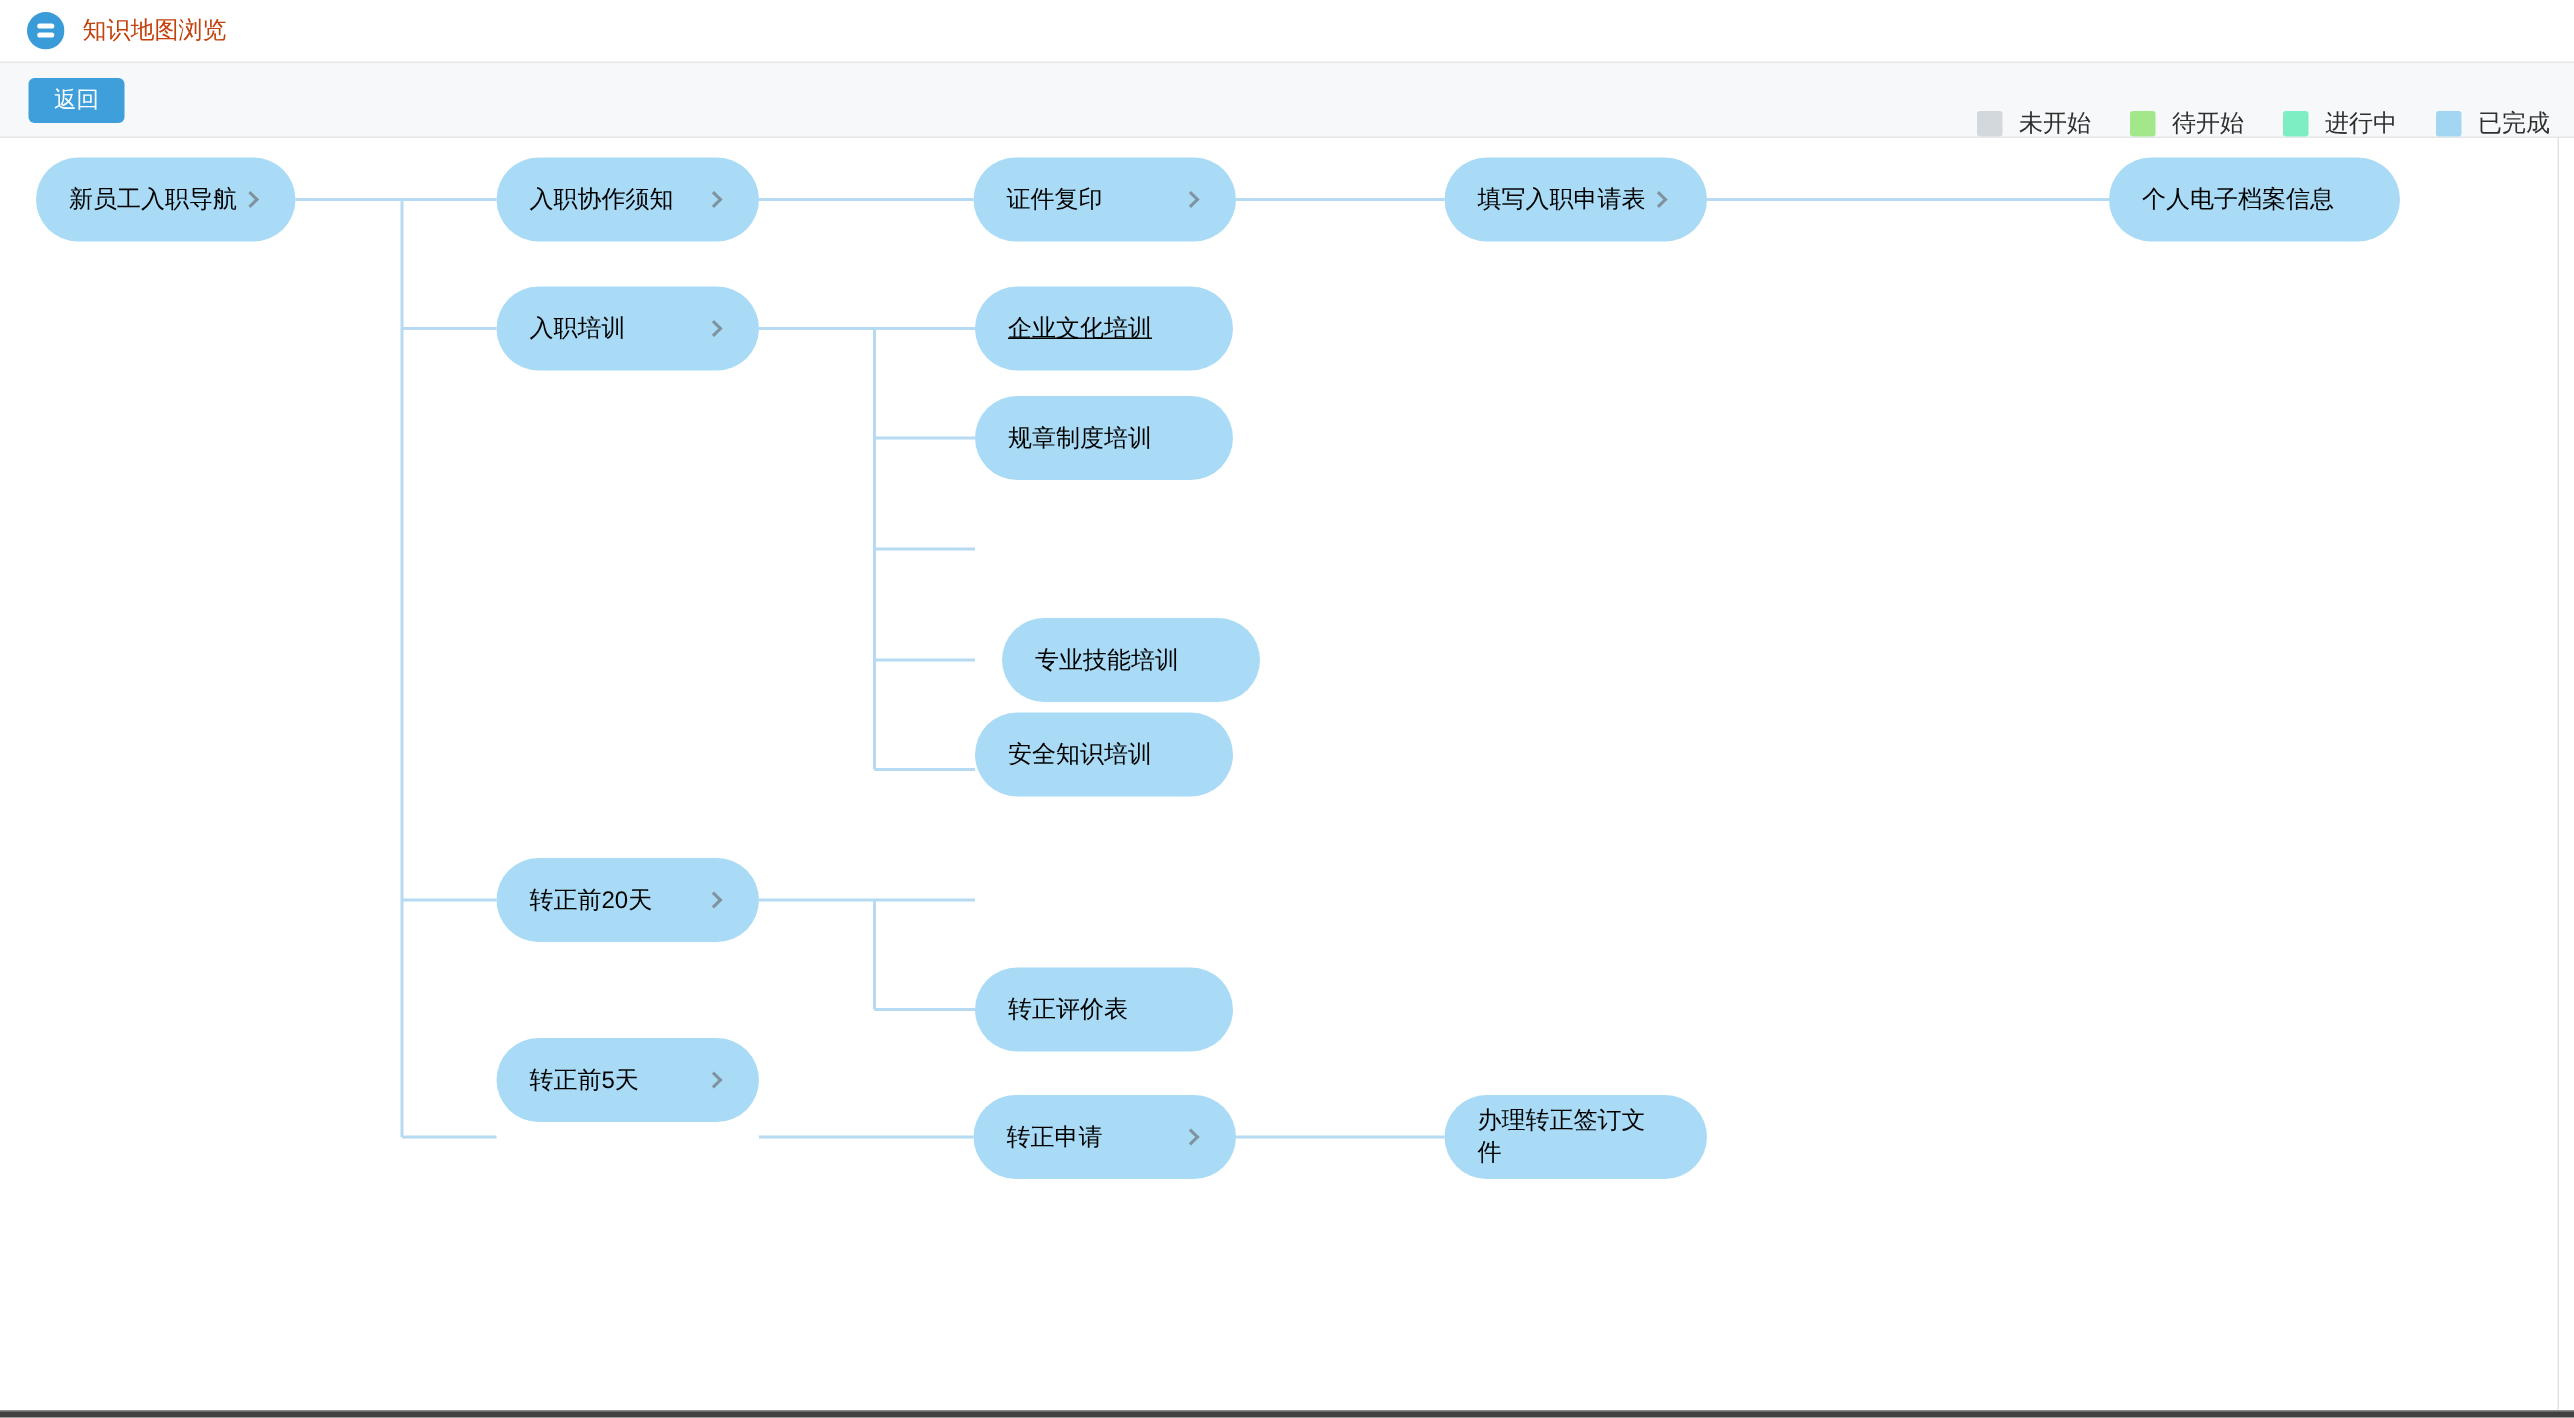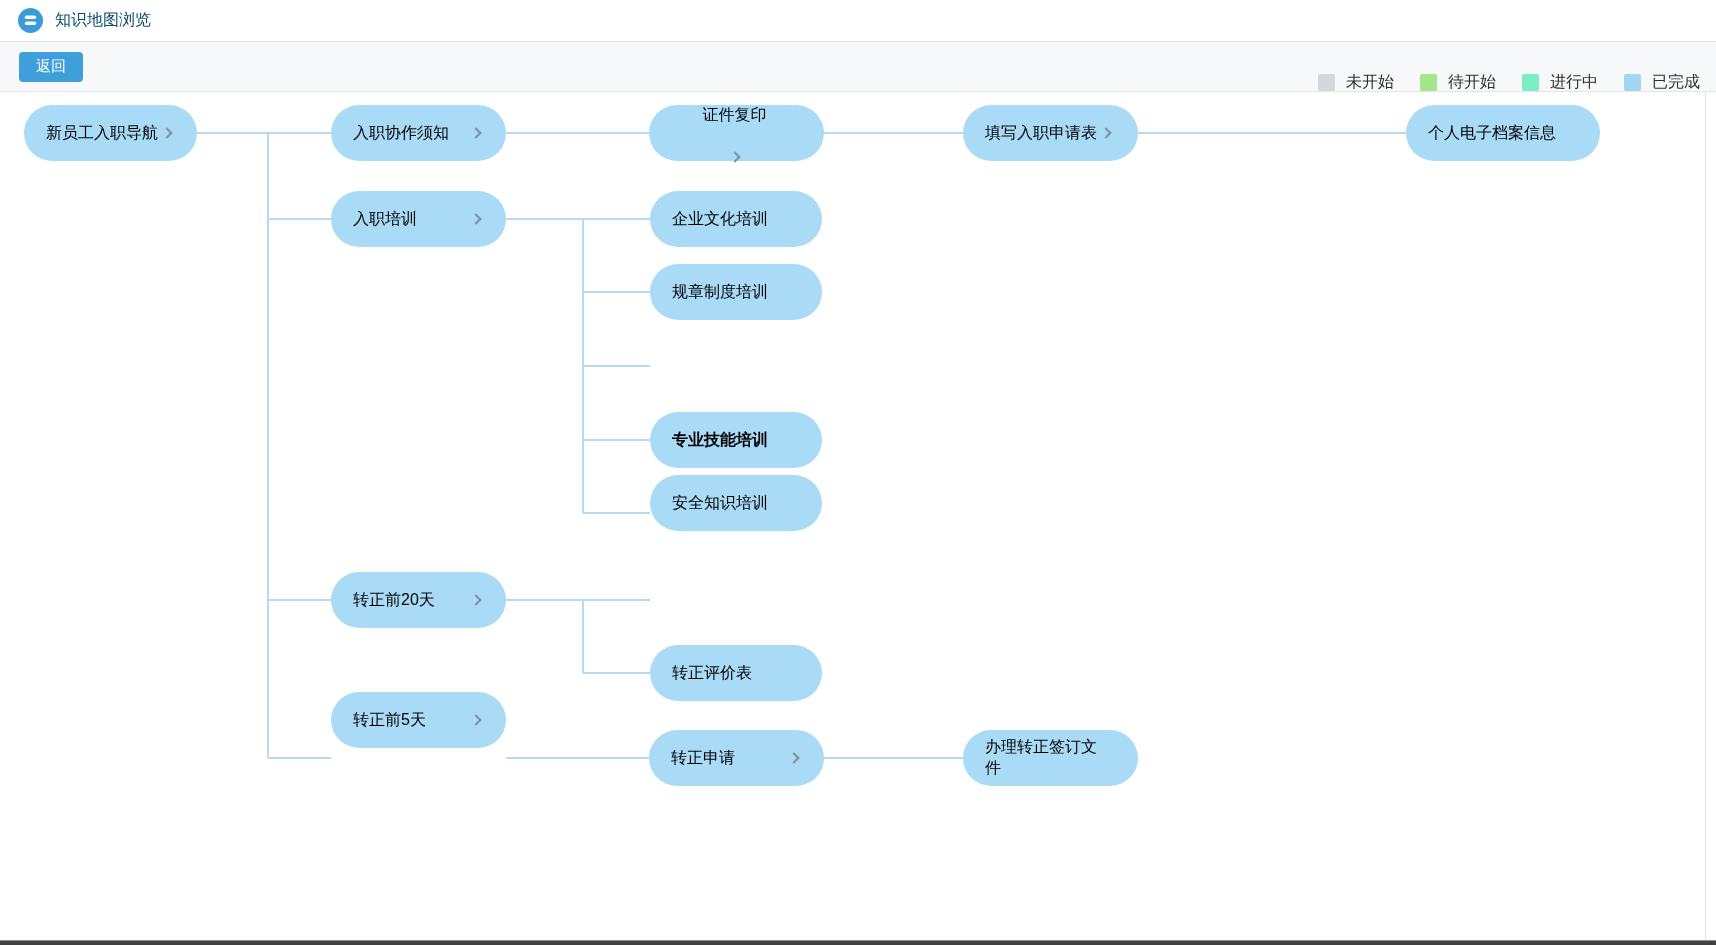--- a/index.html
+++ b/index.html
@@ -2,21 +2,21 @@
 <html><head>
 <meta charset="utf-8">
 <style>
   * { margin:0; padding:0; box-sizing:border-box; }
   html,body { width:1716px; height:945px; overflow:hidden; background:#fff;
               font-family:"Liberation Sans","DejaVu Sans",sans-serif; }
   
   .header { position:relative; height:42px; background:#fff; border-bottom:1px solid #e6e6e6;
             display:flex; align-items:center; padding-left:18px; }
   .header .app-icon { width:25px; height:25px; margin-right:12px; display:block; }
-  .header .title { font-size:16px; color:#0c4a6e; }
+  .header .title { font-size:16px; color:#c2410c; }
   
   .toolbar { position:relative; height:50px; background:#f7f8f9; border-bottom:1px solid #e4e6e8;
              display:flex; align-items:center; justify-content:space-between; padding:0 16px 0 19px; }
   .btn-back { background:#3f9fdb; color:#fff; font-size:15px; border:none; border-radius:4px;
               height:30px; padding:0 17px; cursor:pointer; font-family:inherit; }
   .legend { display:flex; align-items:center; gap:26px;margin-top:32px; }
   .legend-item { display:flex; align-items:center; gap:11px; font-size:16px; color:#2f2f2f; }
   .legend-item i { width:17px; height:17px; display:inline-block; border-radius:2px; }
   
   .canvas { position:relative; width:1716px; height:848px; background:#fff; }
@@ -90,42 +90,42 @@
     <div class="line h" style="background: rgb(181, 218, 242); left: 506px; width: 143px; top: 665px;"></div>
     <div class="line h" style="background: rgb(181, 218, 242); left: 824px; width: 139px; top: 665px;"></div>
     <div class="node inline" style="left: 24px; top: 13px; width: 173px; background: rgb(169, 219, 246);">
       <span>新员工入职导航</span>
       <span class="chev"></span>
     </div>
     <div class="node" style="left: 331px; top: 13px; width: 175px; background: rgb(169, 219, 246);">
       <span>入职协作须知</span>
       <span class="chev"></span>
     </div>
-    <div class="node" style="left: 649px; top: 13px; width: 175px; background: rgb(169, 219, 246); flex-direction: column;">
+    <div class="node" style="left: 649px; top: 13px; width: 175px; background: rgb(169, 219, 246);">
       <span>证件复印</span>
       <span class="chev"></span>
     </div>
     <div class="node inline" style="left: 963px; top: 13px; width: 175px; background: rgb(169, 219, 246);">
       <span>填写入职申请表</span>
       <span class="chev"></span>
     </div>
     <div class="node" style="left: 1406px; top: 13px; width: 194px; background: rgb(169, 219, 246);">
       <span>个人电子档案信息</span>
     </div>
     <div class="node" style="left: 331px; top: 99px; width: 175px; background: rgb(169, 219, 246);">
       <span>入职培训</span>
       <span class="chev"></span>
     </div>
-    <div class="node" style="left: 650px; top: 99px; width: 172px; background: rgb(169, 219, 246);">
+    <div class="node" style="left: 650px; top: 99px; width: 172px; background: rgb(169, 219, 246); text-decoration: underline;">
       <span>企业文化培训</span>
     </div>
     <div class="node" style="left: 650px; top: 172px; width: 172px; background: rgb(169, 219, 246);">
       <span>规章制度培训</span>
     </div>
-    <div class="node" style="left: 650px; top: 320px; width: 172px; background: rgb(169, 219, 246); font-weight: bold;">
+    <div class="node" style="left: 668px; top: 320px; width: 172px; background: rgb(169, 219, 246);">
       <span>专业技能培训</span>
     </div>
     <div class="node" style="left: 650px; top: 383px; width: 172px; background: rgb(169, 219, 246);">
       <span>安全知识培训</span>
     </div>
     <div class="node" style="left: 331px; top: 480px; width: 175px; background: rgb(169, 219, 246);">
       <span>转正前20天</span>
       <span class="chev"></span>
     </div>
     <div class="node" style="left: 650px; top: 553px; width: 172px; background: rgb(169, 219, 246);">

